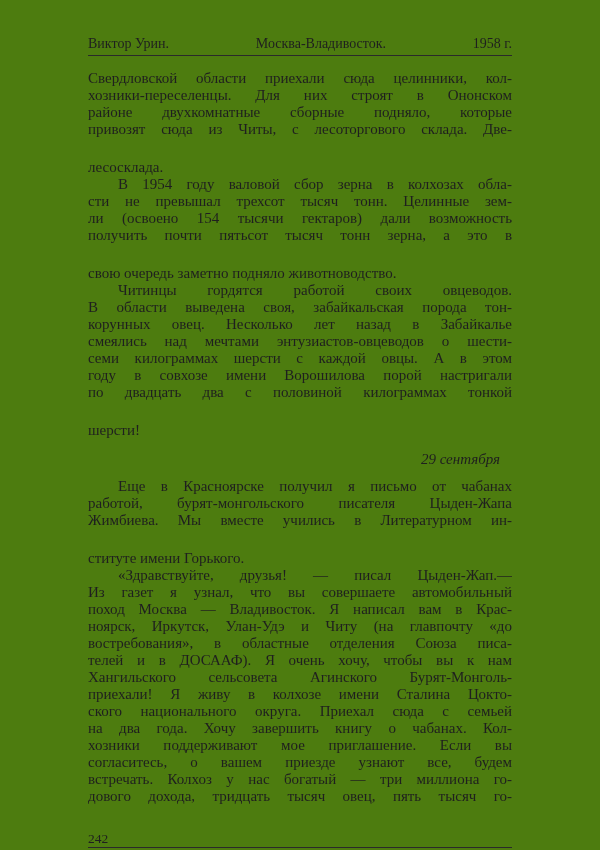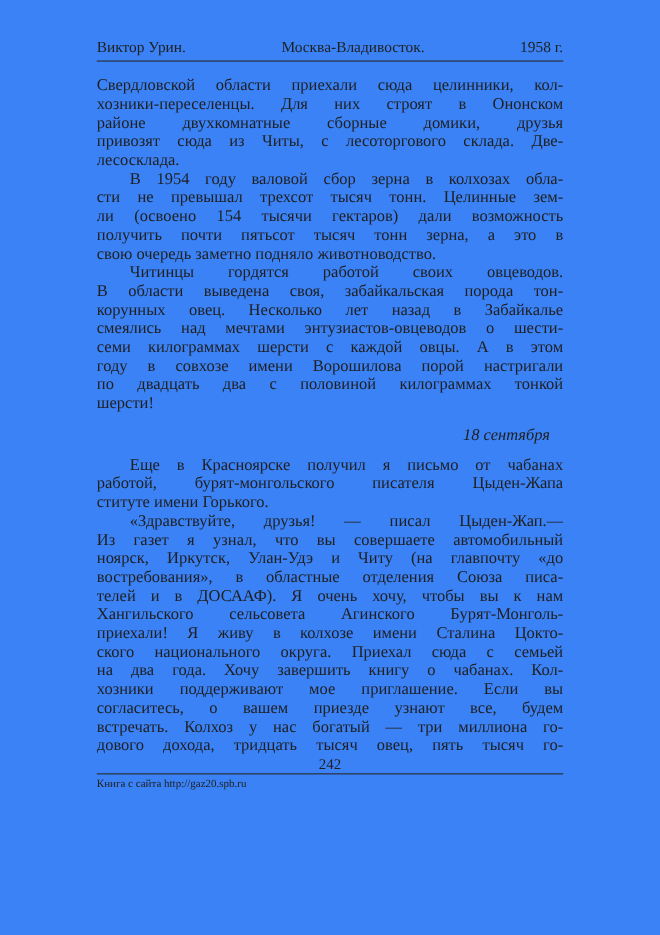--- a/index.html
+++ b/index.html
@@ -1,20 +1,20 @@
 <!DOCTYPE html>
 <html><head>
 <meta charset="utf-8">
 <style>
   html, body { margin: 0; padding: 0; }
   .page {
     position: relative;
     width: 600px;
     height: 850px;
-    background: #3b82f6;
+    background: #4d7c0f;
     color: #1f1f1f;
     font-family: "Liberation Serif", "DejaVu Serif", serif;
     overflow: hidden;
   }
   .content {
     width: 424px;
     margin: 0 auto;
   }
   .header-row {
     display: flex;
@@ -33,35 +33,34 @@
   .page-body { margin-top: 14px; }
   .paragraph { margin: 0; }
   .line {
     font-size: 15px;
     line-height: 17px;
     text-align: justify;
     text-align-last: justify;
     overflow: hidden;
     white-space: normal;
   }
-  .line.last { text-align-last: left; }
+  .line.last { text-align-last: left; margin-top: 21px; }
   .line.indent { padding-left: 30px; }
   .date-line {
     font-size: 15px;
     line-height: 17px;
     font-style: italic;
     text-align: right;
     padding-right: 12px;
     margin: 12px 0 10px 0;
   }
   .page-number {
-    text-align: center;
     font-size: 13.5px;
     line-height: 15px;
-    margin-top: 0;
+    margin-top: 26px;
   }
   .footer-rule {
     border: none;
     border-top: 1.5px solid #2a2a2a;
     margin: 1px 0 0 0;
   }
   .footer-line {
     text-align: left;
     font-size: 10px;
     line-height: 16.5px;
@@ -78,50 +77,52 @@
       <span>Виктор Урин.</span>
       <span>Москва-Владивосток.</span>
       <span>1958 г.</span>
     </div>
     <hr class="header-rule">
 
     <div class="page-body">
         <div class="paragraph">
           <div class="line">Свердловской области приехали сюда целинники, кол-</div>
           <div class="line">хозники-переселенцы. Для них строят в Ононском</div>
-          <div class="line">районе двухкомнатные сборные домики, друзья</div>
+          <div class="line">районе двухкомнатные сборные подняло, которые</div>
           <div class="line">привозят сюда из Читы, с лесоторгового склада. Две-</div>
           <div class="line last">лесосклада.</div>
         </div>
         <div class="paragraph">
           <div class="line indent">В 1954 году валовой сбор зерна в колхозах обла-</div>
           <div class="line">сти не превышал трехсот тысяч тонн. Целинные зем-</div>
           <div class="line">ли (освоено 154 тысячи гектаров) дали возможность</div>
           <div class="line">получить почти пятьсот тысяч тонн зерна, а это в</div>
           <div class="line last">свою очередь заметно подняло животноводство.</div>
         </div>
         <div class="paragraph">
           <div class="line indent">Читинцы гордятся работой своих овцеводов.</div>
           <div class="line">В области выведена своя, забайкальская порода тон-</div>
           <div class="line">корунных овец. Несколько лет назад в Забайкалье</div>
           <div class="line">смеялись над мечтами энтузиастов-овцеводов о шести-</div>
           <div class="line">семи килограммах шерсти с каждой овцы. А в этом</div>
           <div class="line">году в совхозе имени Ворошилова порой настригали</div>
           <div class="line">по двадцать два с половиной килограммах тонкой</div>
           <div class="line last">шерсти!</div>
         </div>
-        <div class="date-line">18 сентября</div>
+        <div class="date-line">29 сентября</div>
         <div class="paragraph">
           <div class="line indent">Еще в Красноярске получил я письмо от чабанах</div>
           <div class="line">работой, бурят-монгольского писателя Цыден-Жапа</div>
+          <div class="line">Жимбиева. Мы вместе учились в Литературном ин-</div>
           <div class="line last">ституте имени Горького.</div>
         </div>
         <div class="paragraph">
           <div class="line indent">«Здравствуйте, друзья! — писал Цыден-Жап.—</div>
           <div class="line">Из газет я узнал, что вы совершаете автомобильный</div>
+          <div class="line">поход Москва — Владивосток. Я написал вам в Крас-</div>
           <div class="line">ноярск, Иркутск, Улан-Удэ и Читу (на главпочту «до</div>
           <div class="line">востребования», в областные отделения Союза писа-</div>
           <div class="line">телей и в ДОСААФ). Я очень хочу, чтобы вы к нам</div>
           <div class="line">Хангильского сельсовета Агинского Бурят-Монголь-</div>
           <div class="line">приехали! Я живу в колхозе имени Сталина Цокто-</div>
           <div class="line">ского национального округа. Приехал сюда с семьей</div>
           <div class="line">на два года. Хочу завершить книгу о чабанах. Кол-</div>
           <div class="line">хозники поддерживают мое приглашение. Если вы</div>
           <div class="line">согласитесь, о вашем приезде узнают все, будем</div>
           <div class="line">встречать. Колхоз у нас богатый — три миллиона го-</div>

